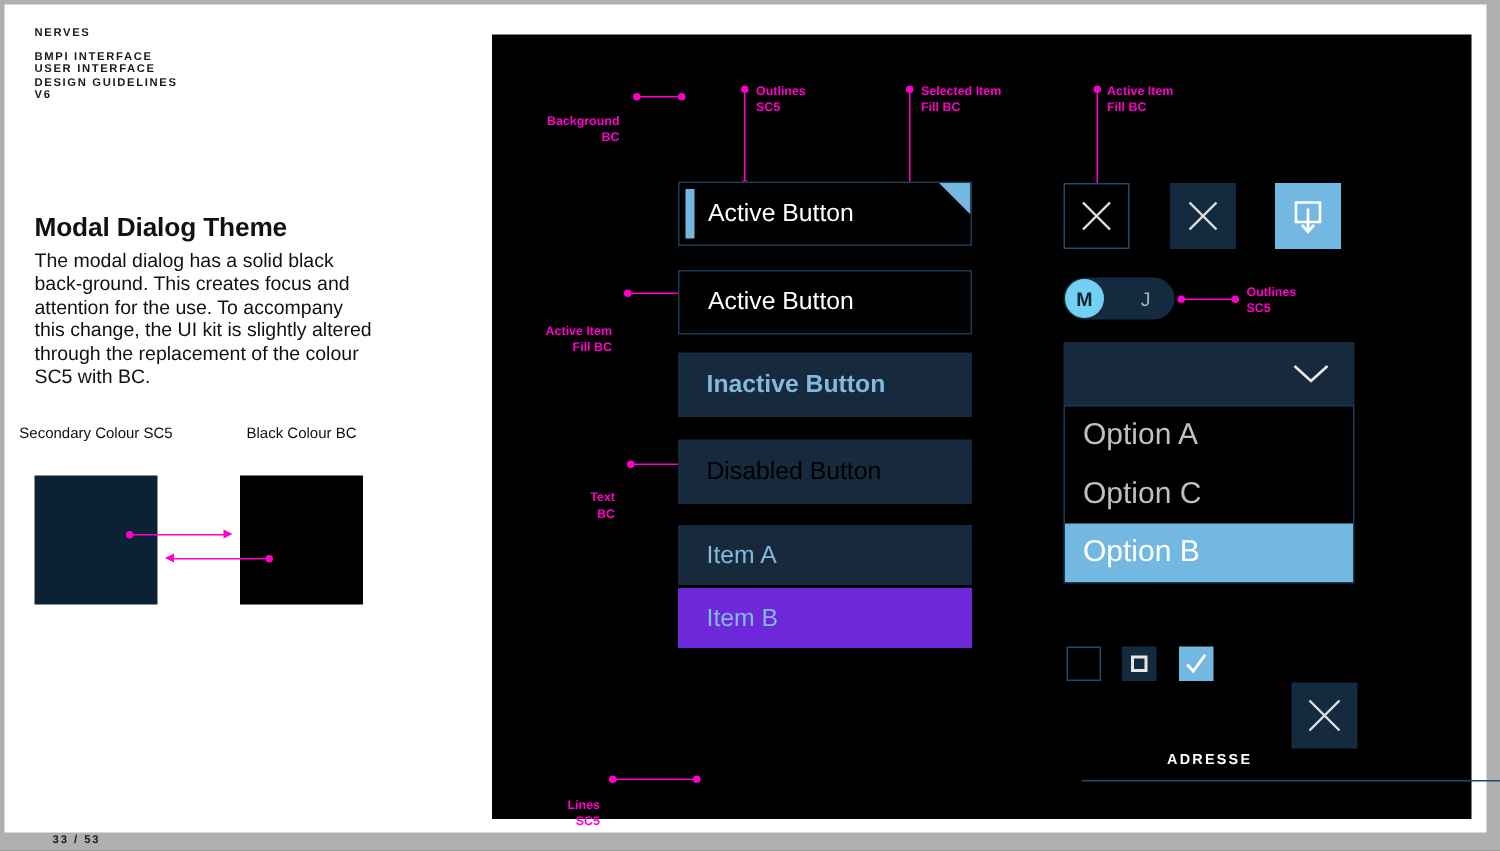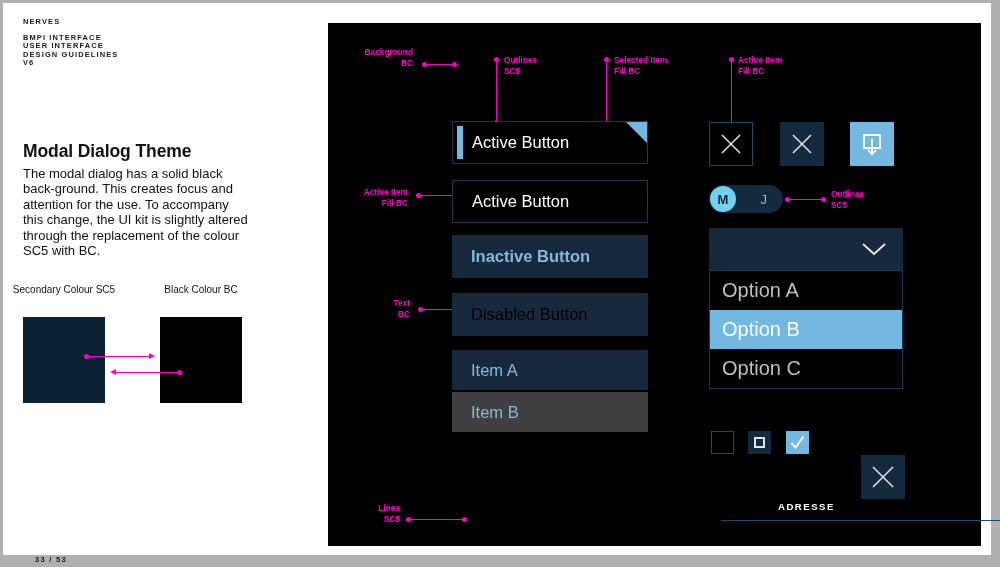--- a/index.html
+++ b/index.html
@@ -118,21 +118,21 @@
     margin-top: -3px;
   }
   .mg-label {
     position: absolute;
     color: #ff00cc;
     font-size: 8.3px;
     font-weight: bold;
     line-height: 10.5px;
     white-space: pre-line;
   }
-  .mg-label.right { text-align: right; }
+  .mg-label.right { text-align: right; margin-top: 28px; }
 
   
   .panel {
     position: absolute;
     left: 325px; top: 20px;
     width: 653px;
     height: 523px;
     background: #000000;
   }
 
@@ -192,21 +192,21 @@
   .item-a {
     left: 124px; top: 327px;
     width: 196px; height: 40px;
     background: #16293d;
     color: #82b9dd;
     padding-left: 19px;
   }
   .item-b {
     left: 124px; top: 369px;
     width: 196px; height: 40px;
-    background: #404040;
+    background: #6d28d9;
     color: #82b9dd;
     padding-left: 19px;
   }
 
   
   .iconbtn {
     position: absolute;
     width: 44px; height: 44px;
     box-sizing: border-box;
     display: flex;
@@ -480,25 +480,25 @@
         <span class="dd-chevron">
           <svg width="26" height="15" viewBox="0 0 26 15">
             <path d="M2 2 L13 12 L24 2" fill="none" stroke="#e8e8e8" stroke-width="1.8"></path>
           </svg>
         </span>
       </div>
       <div class="dd-list">
         <div class="dd-opt">
           <span>Option A</span>
         </div>
+        <div class="dd-opt">
+          <span>Option C</span>
+        </div>
         <div class="dd-opt selected">
           <span>Option B</span>
-        </div>
-        <div class="dd-opt">
-          <span>Option C</span>
         </div>
       </div>
 
       <div class="cb cb-empty"></div>
       <div class="cb cb-indet">
           <i></i>
         </div>
       <div class="cb cb-check">
         <svg width="17" height="17" viewBox="0 0 17 17">
           <path d="M2.5 9 L6.5 13.5 L14.5 2.5" fill="none" stroke="#ffffff" stroke-width="1.9"></path>

